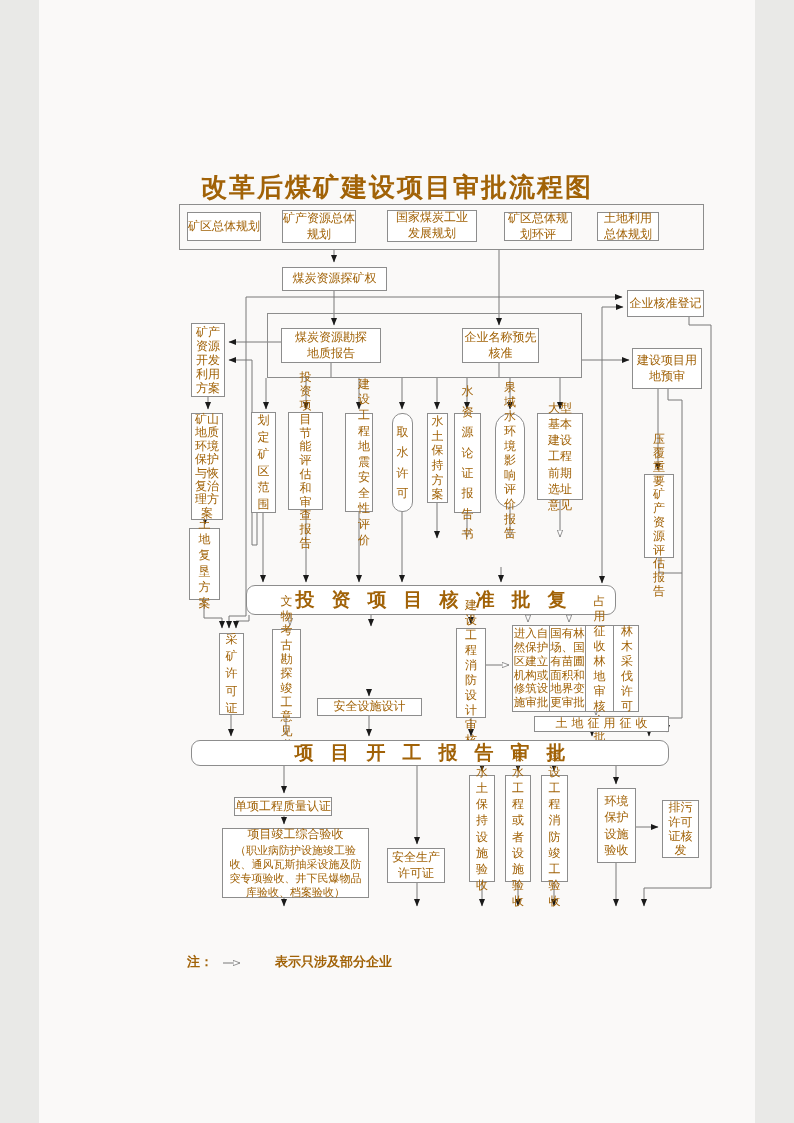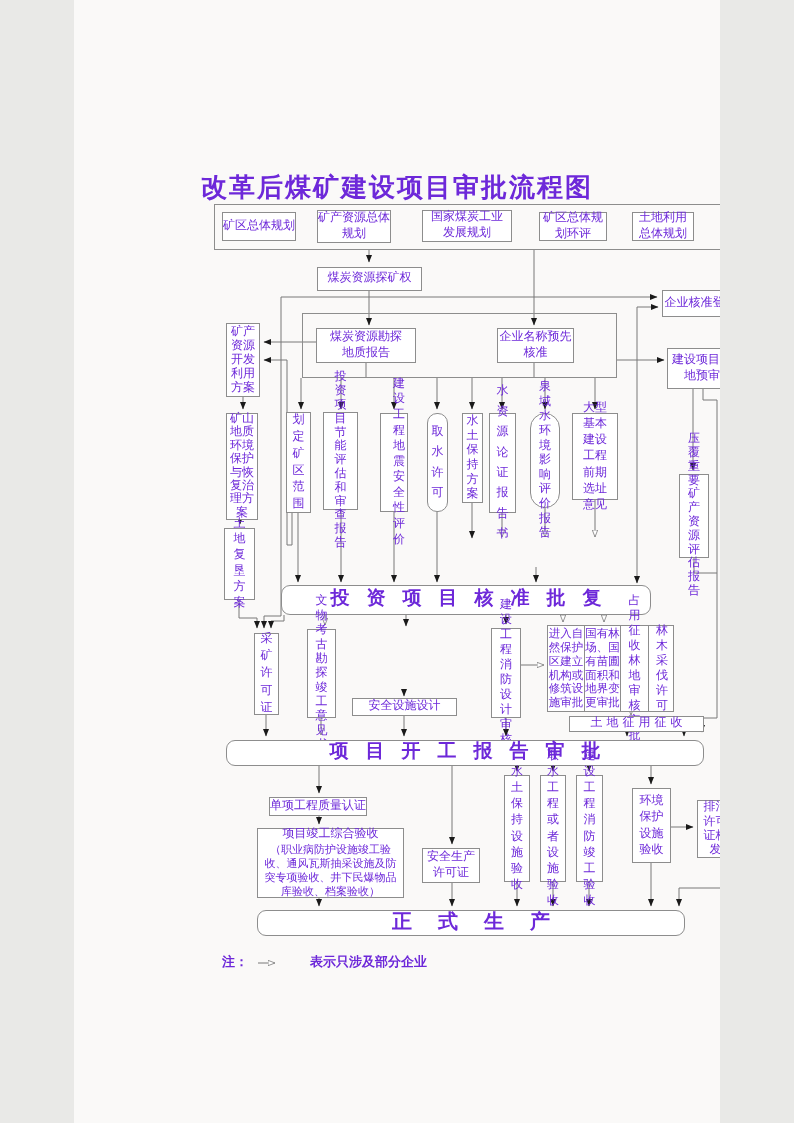--- a/index.html
+++ b/index.html
@@ -1,17 +1,17 @@
 <!DOCTYPE html>
 <html><head>
 <meta charset="utf-8">
 <style>
   html,body{margin:0;padding:0;background:#e9e9e7;}
-  #canvas{position:relative;width:646px;height:1123px;margin:0 auto;background:#faf9f8;
-          font-family:Liberation Mono, monospace;color:#6d28d9;overflow:hidden;}
+  #canvas{position:relative;width:716px;height:1123px;margin:0 auto;background:#faf9f8;
+          font-family:Liberation Sans, sans-serif;color:#a16207;overflow:hidden;}
   #wires{position:absolute;left:0;top:0;z-index:1;}
   .bx{position:absolute;box-sizing:border-box;border:1px solid #8d8d8d;background:#fff;
       display:flex;align-items:center;justify-content:center;text-align:center;
       font-size:12px;line-height:1.32;word-break:break-all;z-index:2;}
   .ct{background:transparent;z-index:1;}
   .bar{font-weight:bold;font-size:19px;letter-spacing:17px;text-indent:17px;white-space:nowrap;word-break:keep-all;border-radius:9px;}
   .cell{position:absolute;box-sizing:border-box;display:flex;align-items:center;justify-content:center;
         text-align:center;word-break:break-all;height:100%;top:0;}
   .cell+.cell{border-left:1px solid #8d8d8d;}
   #title{position:absolute;left:0;top:170px;width:100%;text-align:center;font-size:26px;
@@ -159,21 +159,20 @@
       <span style="font-size:11px;line-height:1.28;">（职业病防护设施竣工验收、通风瓦斯抽采设施及防突专项验收、井下民爆物品库验收、档案验收）</span>
     </div>
   </div>
   <div class="bx" style="left:348px;top:848px;width:58px;height:35px;padding:0 4px;">安全生产许可证</div>
   <div class="bx" style="left:430px;top:775px;width:26px;height:107px;padding:0 1px;line-height:1.35;">水土保持设施验收</div>
   <div class="bx" style="left:466px;top:775px;width:26px;height:107px;padding:0 1px;line-height:1.35;">取水工程或者设施验收</div>
   <div class="bx" style="left:502px;top:775px;width:27px;height:107px;padding:0 1px;line-height:1.35;">建设工程消防竣工验收</div>
   <div class="bx" style="left:558px;top:788px;width:39px;height:75px;padding:0 5px;line-height:1.35;">环境保护设施验收</div>
   <div class="bx" style="left:623px;top:800px;width:37px;height:58px;padding:0 5px;line-height:1.2;">排污许可证核发</div>
 
-  <div class="bx bar" style="left:183px;top:910px;width:428px;height:26px;font-size:20px;letter-spacing:26px;text-indent:26px;">正式生产</div>
 
   <div id="note">
     <span>注：</span>
     <span class="sp"></span>
     <span>表示只涉及部分企业</span>
   </div>
 
 </div>
 
 </body></html>

